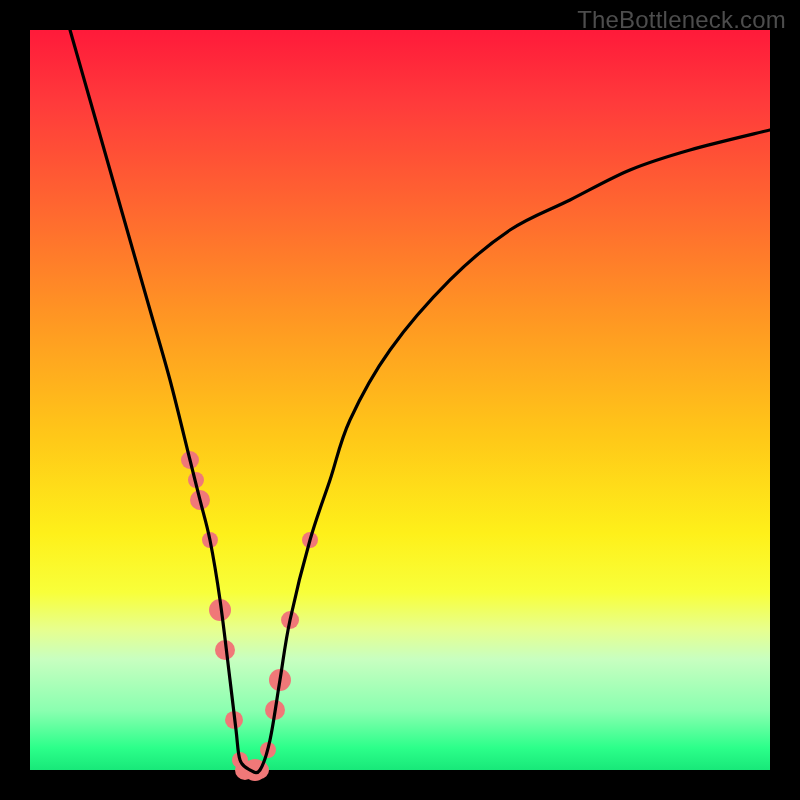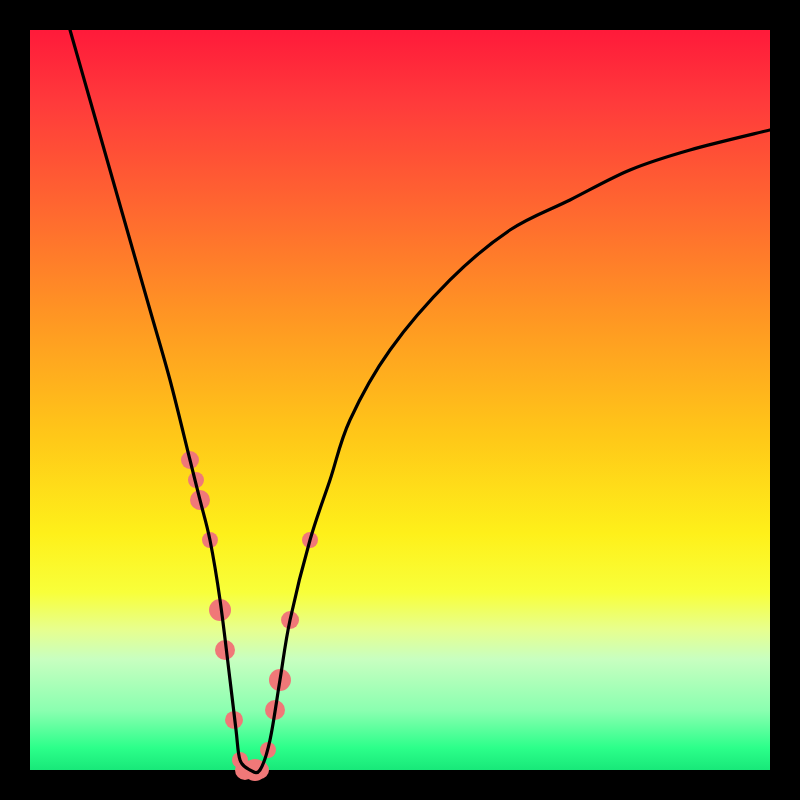--- a/index.html
+++ b/index.html
@@ -78,13 +78,14 @@
           <circle cx="229.99" cy="740.00" r="9" fill="#f07878" stroke="#e86a6a" stroke-width="0"></circle>
           <circle cx="237.98" cy="720.02" r="8" fill="#f07878" stroke="#e86a6a" stroke-width="0"></circle>
           <circle cx="245.01" cy="679.99" r="10" fill="#f07878" stroke="#e86a6a" stroke-width="0"></circle>
           <circle cx="249.97" cy="650.02" r="11" fill="#f07878" stroke="#e86a6a" stroke-width="0"></circle>
           <circle cx="260.04" cy="590.00" r="9" fill="#f07878" stroke="#e86a6a" stroke-width="0"></circle>
           <circle cx="280.02" cy="510.01" r="8" fill="#f07878" stroke="#e86a6a" stroke-width="0"></circle>
         </g>
       <path id="curve-path" fill="none" stroke="#000000" stroke-width="3.2" stroke-linecap="round" d="M 40.03 0.00 C 43.36 11.67, 53.35 46.67, 60.01 70.00 C 66.67 93.34, 73.33 116.67, 79.99 140.01 C 86.65 163.34, 93.30 186.68, 99.97 210.01 C 106.65 233.35, 113.36 256.68, 120.03 280.02 C 126.70 303.35, 133.35 325.02, 140.01 350.02 C 146.67 375.02, 154.99 410.02, 159.99 430.01 C 164.98 450.01, 166.65 456.64, 169.98 469.97 C 173.31 483.31, 176.63 493.33, 179.97 510.01 C 183.31 526.68, 186.69 546.69, 190.03 570.02 C 193.37 593.36, 197.36 628.36, 200.02 650.02 C 202.69 671.67, 204.35 686.63, 206.02 699.97 C 207.68 713.30, 207.68 723.34, 210.01 730.01 C 212.34 736.68, 216.67 738.34, 220.00 740.00 C 223.33 741.66, 226.66 745.00, 229.99 740.00 C 233.32 735.00, 236.65 725.03, 239.98 710.03 C 243.31 695.03, 246.63 670.02, 249.97 650.02 C 253.31 630.01, 255.03 613.34, 260.04 590.00 C 265.04 566.67, 273.36 533.34, 280.02 510.01 C 286.68 486.67, 293.34 470.00, 300.00 449.99 C 306.66 429.99, 309.97 411.65, 319.98 389.98 C 329.98 368.31, 343.34 343.31, 360.01 319.98 C 376.68 296.64, 400.03 269.96, 420.02 249.97 C 440.02 229.98, 459.97 213.35, 479.96 200.02 C 499.96 186.69, 519.97 179.98, 539.98 169.98 C 559.98 159.98, 579.99 148.33, 599.99 140.01 C 620.00 131.68, 636.67 126.70, 660.01 120.03 C 683.34 113.36, 726.67 103.32, 740.00 99.97"></path>
     </svg>
   </div>
+  <div class="watermark">TheBottleneck.com</div>
 </div>
 
 </body></html>

